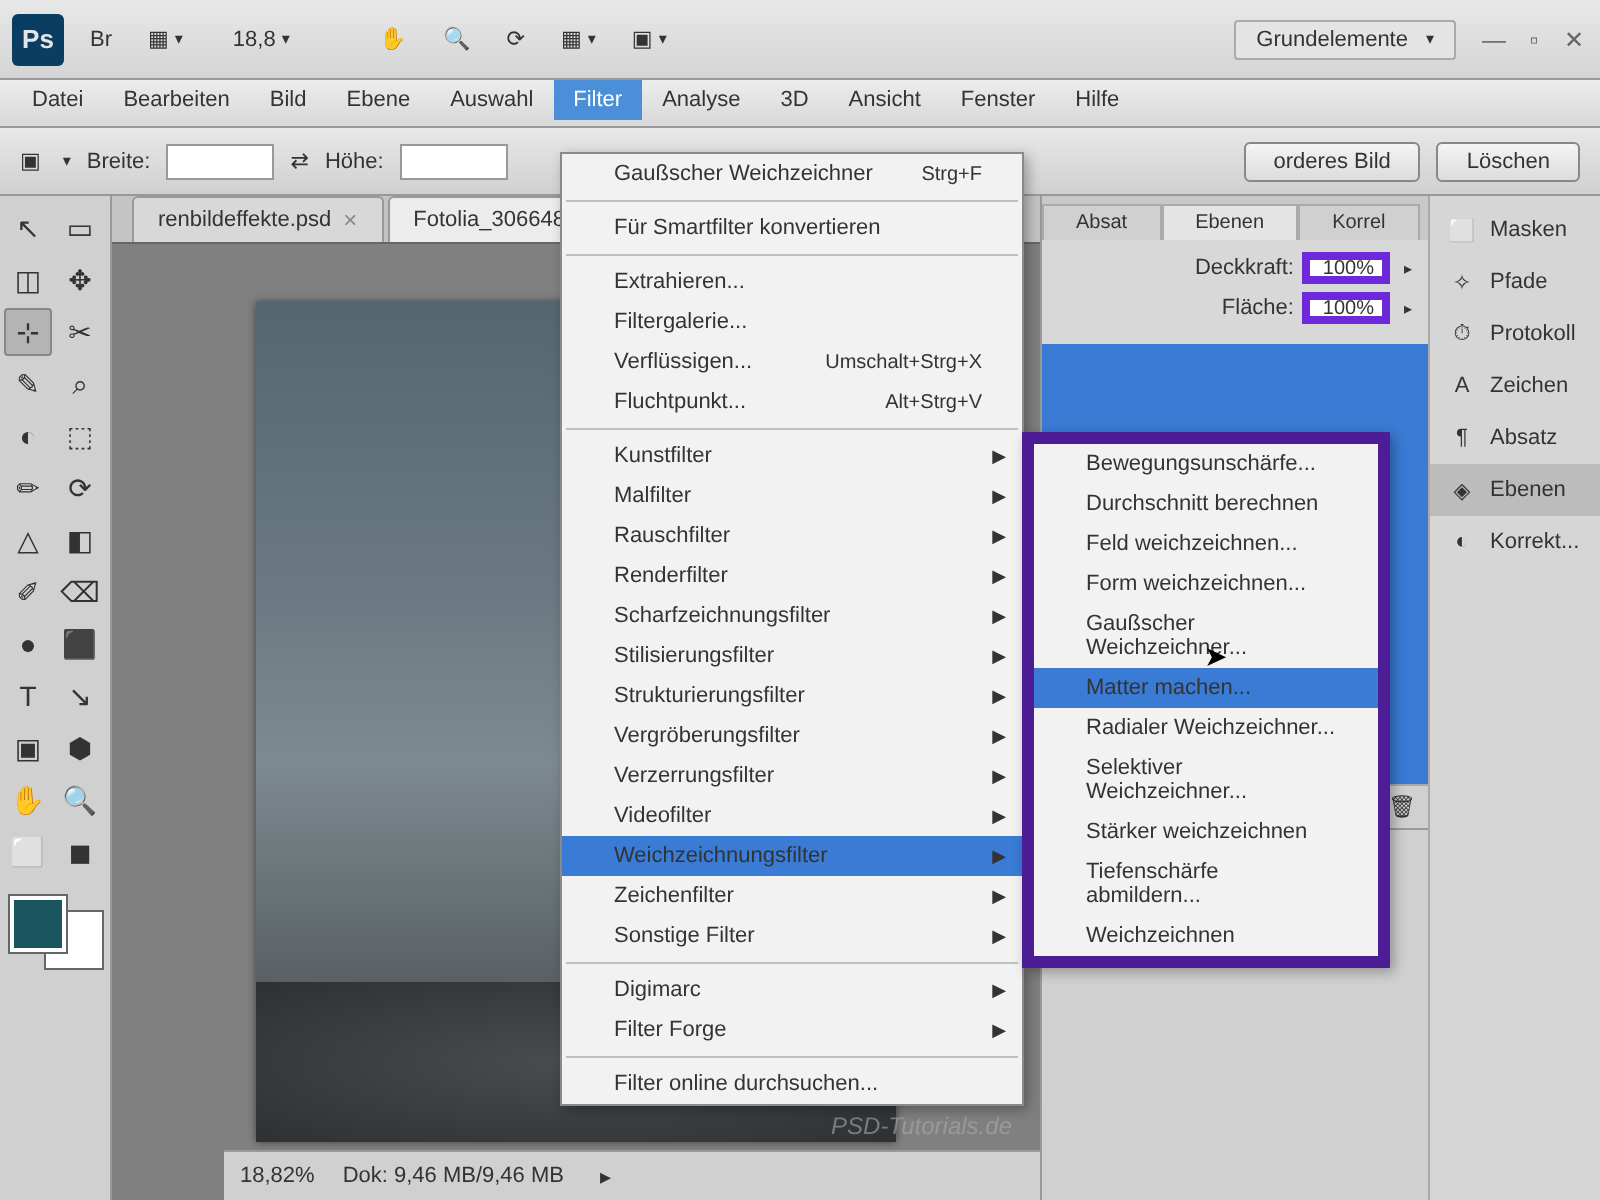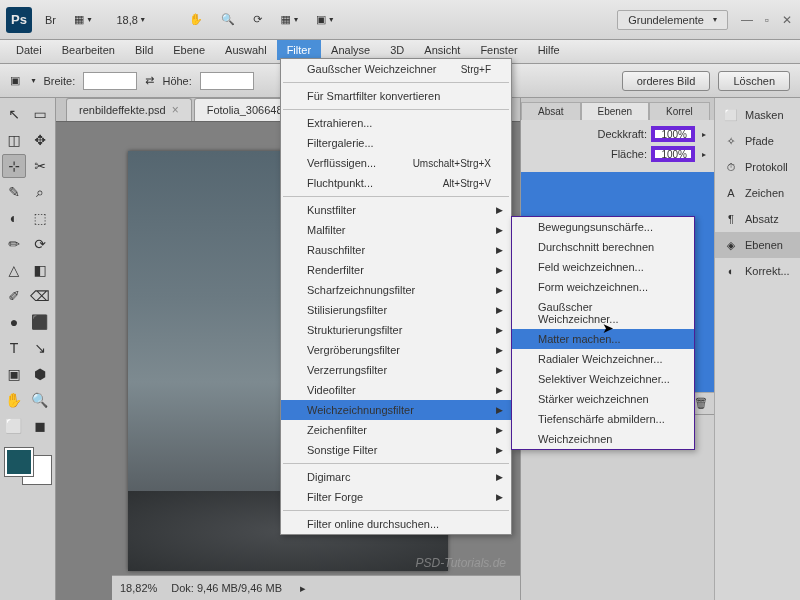--- a/index.html
+++ b/index.html
@@ -40,28 +40,28 @@
 .panel-tab.active{background:#e4e4e4}
 .panel-body{padding:6px 8px;font-size:10px}
 .panel-row{display:flex;justify-content:flex-end;align-items:center;gap:4px;margin-bottom:4px}
 .pct-input{width:44px;height:16px;background:#fff;border:4px solid #6d28d9;text-align:right;padding-right:4px;font-size:10px}
 .collapsed-docks{width:86px;background:#d6d6d6;border-left:1px solid #aaa;display:flex;flex-direction:column;padding:4px 0}
 .dock-btn{display:flex;align-items:center;gap:6px;padding:5px 8px;cursor:pointer;font-size:10px}
 .dock-btn.sel{background:#bcbcbc}
 .dock-icon{width:16px;height:16px;display:inline-flex;align-items:center;justify-content:center}
 .statusbar{position:absolute;bottom:0;left:56px;right:0;height:22px;background:#d0d0d0;border-top:1px solid #999;display:flex;align-items:center;padding:12px 8px;font-size:10px;gap:14px}
 
-.dropdown{position:absolute;top:58px;left:280px;width:232px;background:#f2f2f2;border:1px solid #8a8a8a;box-shadow:2px 2px 6px rgba(0,0,0,.3);z-index:100}
+.dropdown{position:absolute;top:76px;left:280px;width:232px;background:#f2f2f2;border:1px solid #8a8a8a;box-shadow:2px 2px 6px rgba(0,0,0,.3);z-index:100}
 .dd-item{display:flex;align-items:center;padding:4px 20px 4px 26px;cursor:pointer;position:relative}
 .dd-item.disabled{color:#9a9a9a;cursor:default}
 .dd-item.highlight{background:#3a7bd5;color:#fff}
 .dd-item .shortcut{margin-left:auto;font-size:10px}
 .dd-item .arrow{position:absolute;right:8px;font-size:9px}
 .dd-sep{height:1px;background:#c0c0c0;margin:3px 2px}
-.submenu{position:absolute;top:332px;left:511px;width:184px;background:#f2f2f2;border:1px solid #4c1d95;box-shadow:2px 2px 6px rgba(0,0,0,.3);z-index:101}
+.submenu{position:absolute;top:332px;left:511px;width:184px;background:#f2f2f2;border:6px solid #4c1d95;box-shadow:2px 2px 6px rgba(0,0,0,.3);z-index:101}
 .watermark{position:absolute;right:14px;bottom:30px;color:#aaa;font-style:italic;font-size:12px;opacity:.6}
 .tri{font-size:8px;margin-left:3px}
 </style>
 </head>
 <body>
 
 <div class="titlebar">
   <div class="ps-icon">Ps</div>
   <div class="tb-btn">Br</div>
   <div class="tb-btn">▦<span class="tri">▾</span></div>

